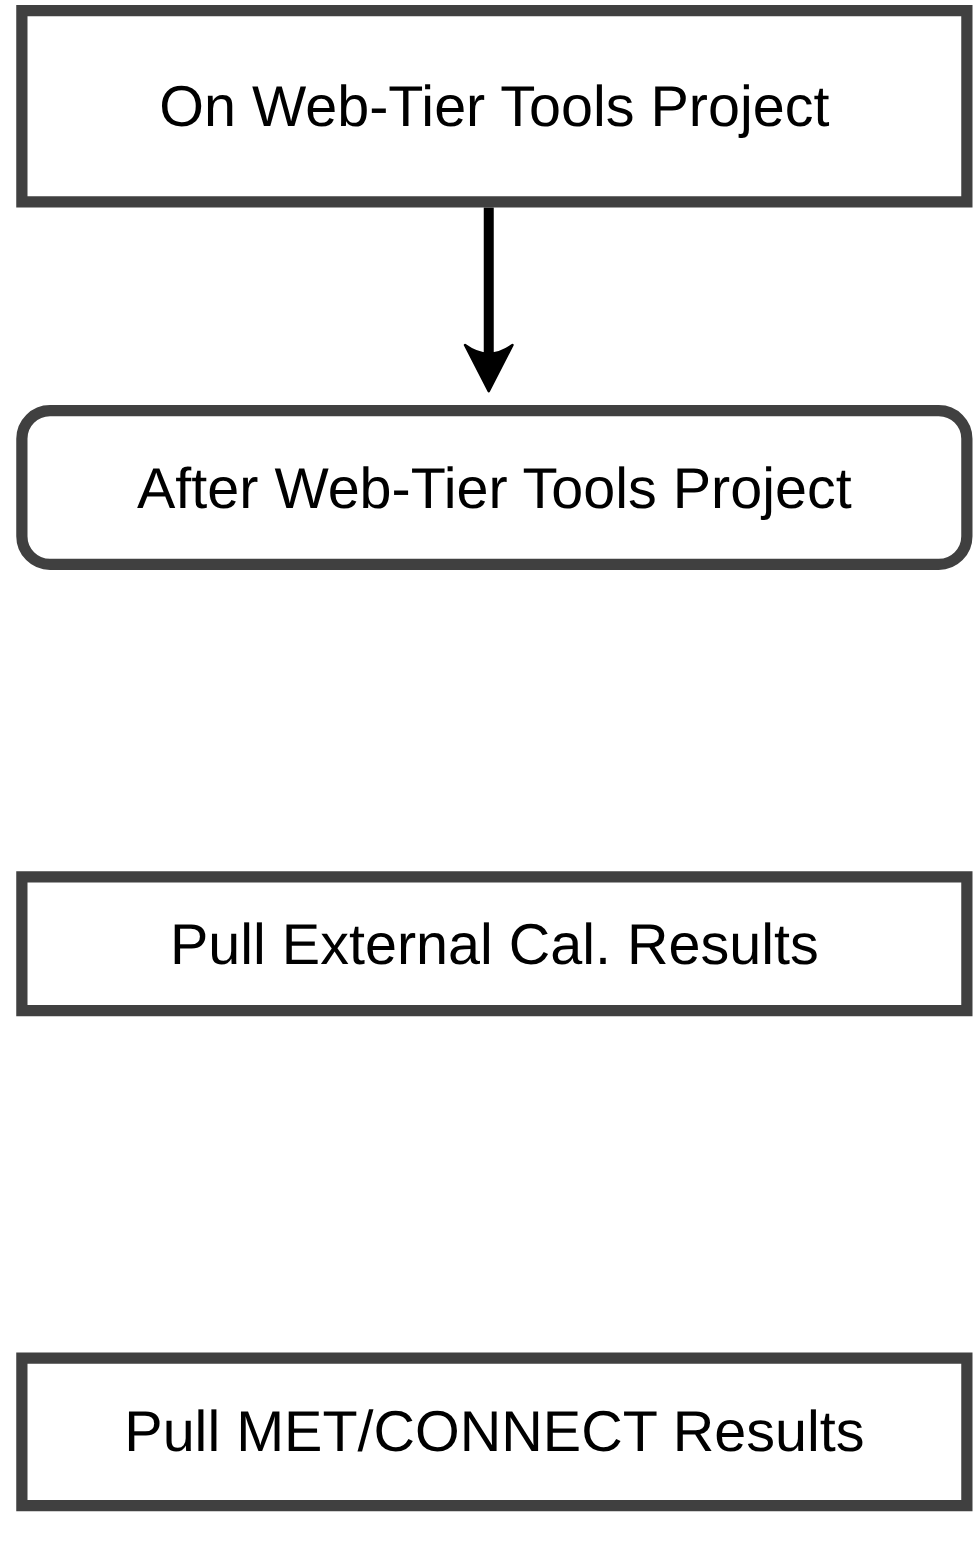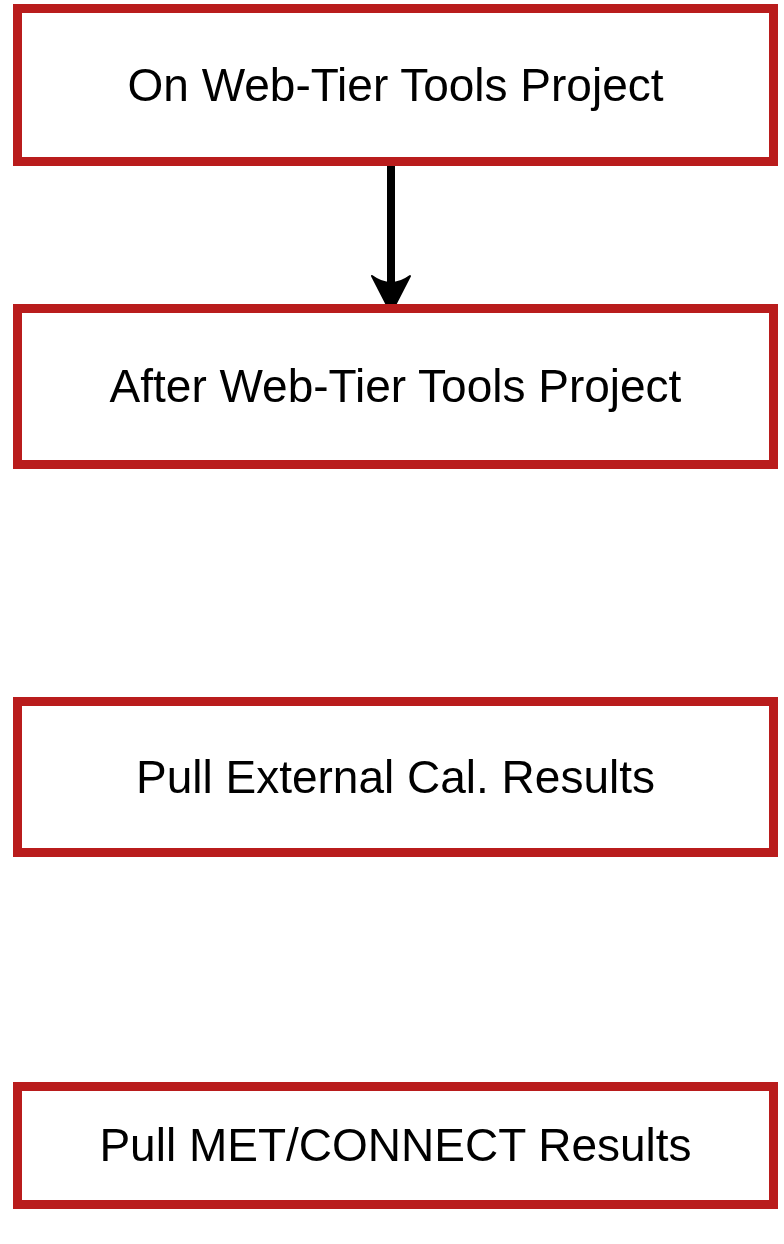--- a/index.html
+++ b/index.html
@@ -13,34 +13,34 @@
     height: 1244px;
     background: #ffffff;
     overflow: hidden;
     font-family: "Liberation Sans", sans-serif;
   }
   .node {
     position: absolute;
     left: 13px;
     width: 765px;
     box-sizing: border-box;
-    border: 9px solid #b91c1c;
+    border: 9px solid #404040;
     background: #ffffff;
     display: flex;
     align-items: center;
     justify-content: center;
     text-align: center;
     font-size: 46px;
     line-height: 1.1;
     color: #000000;
     letter-spacing: 0px;
   }
   .node-1 { top: 4px;    height: 162px; }
-  .node-2 { top: 304px;  height: 165px; }
-  .node-3 { top: 697px;  height: 160px; }
+  .node-2 { top: 324px;  height: 132px; border-radius: 27px; }
+  .node-3 { top: 697px;  height: 116px; }
   .node-4 { top: 1082px; height: 127px; }
   .edge-layer {
     position: absolute;
     top: 0;
     left: 0;
     width: 784px;
     height: 1244px;
     pointer-events: none;
   }
 </style>

